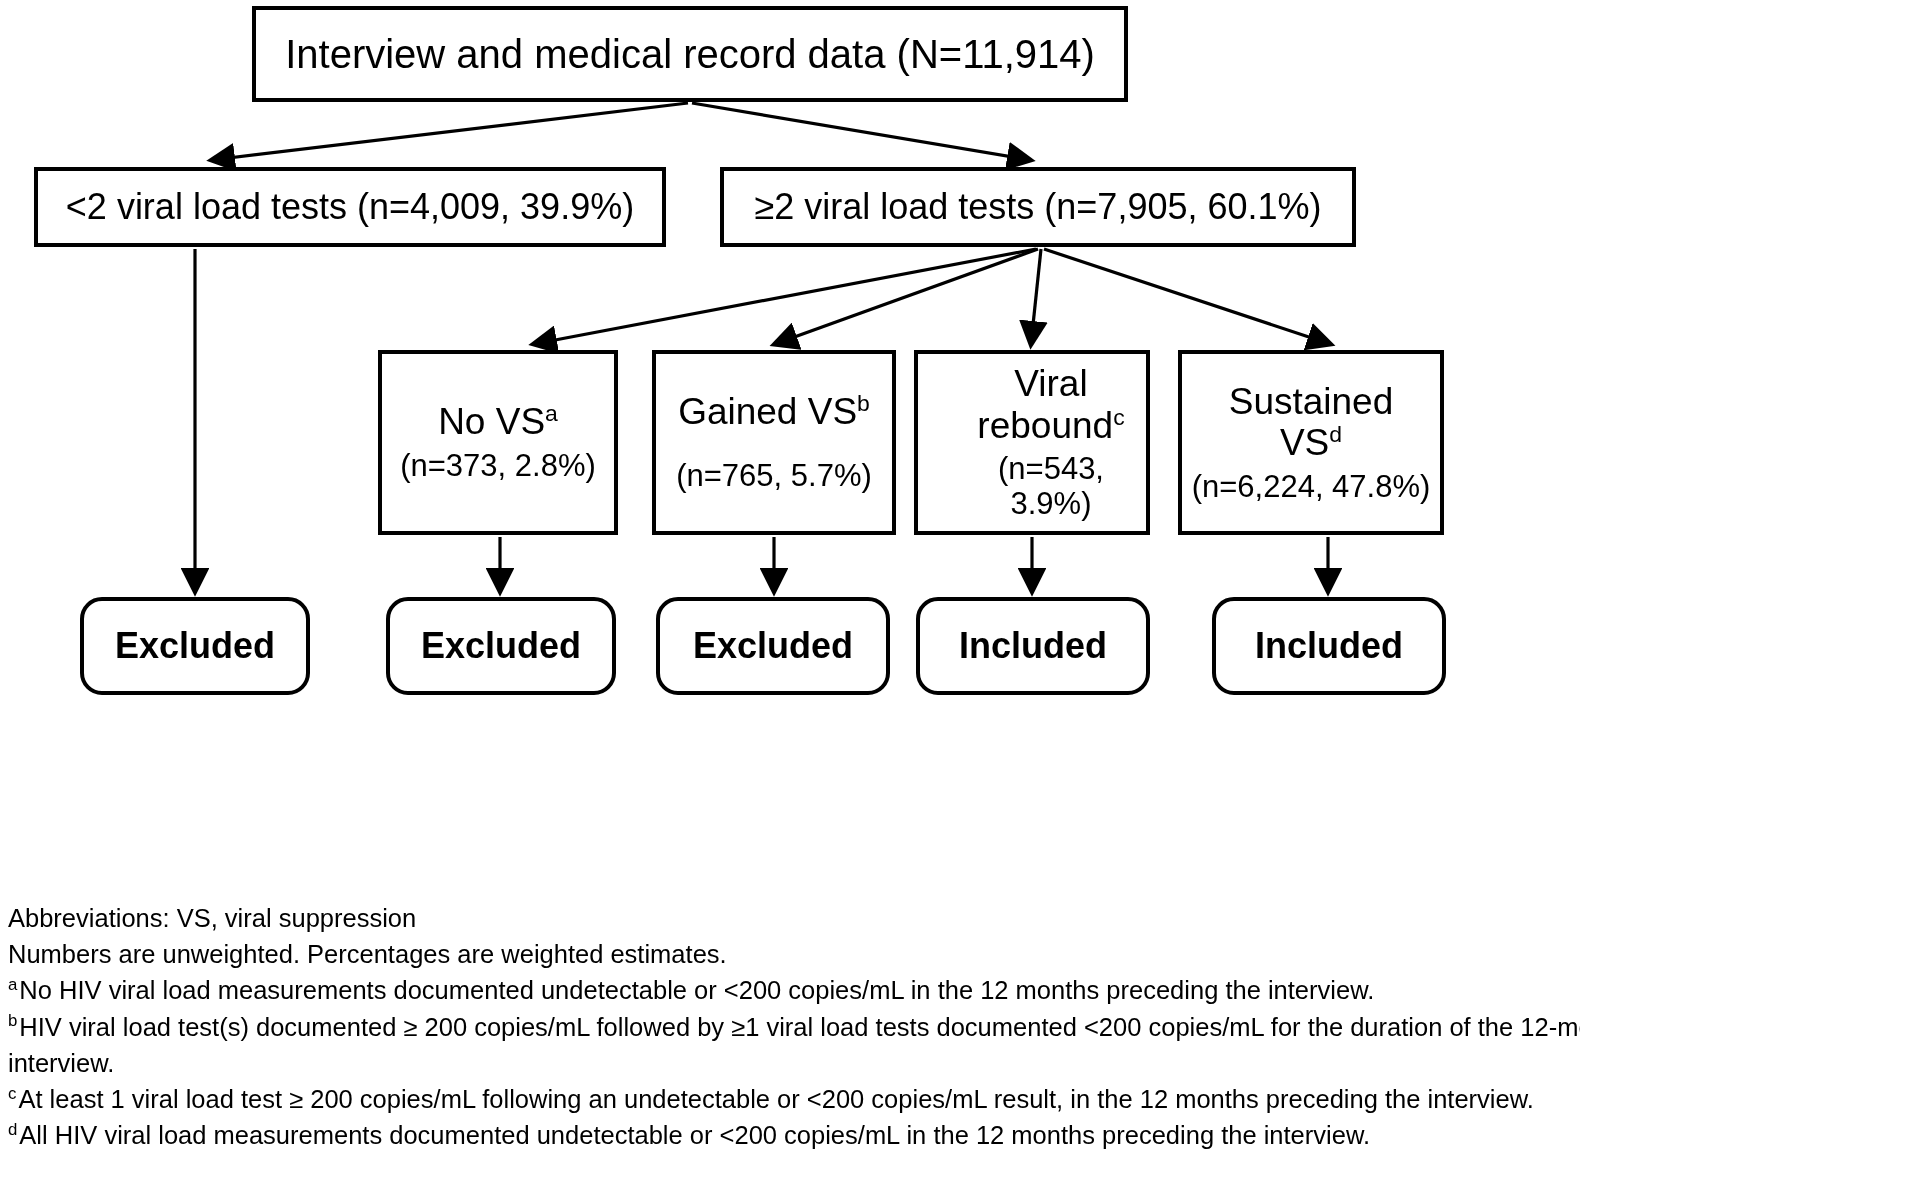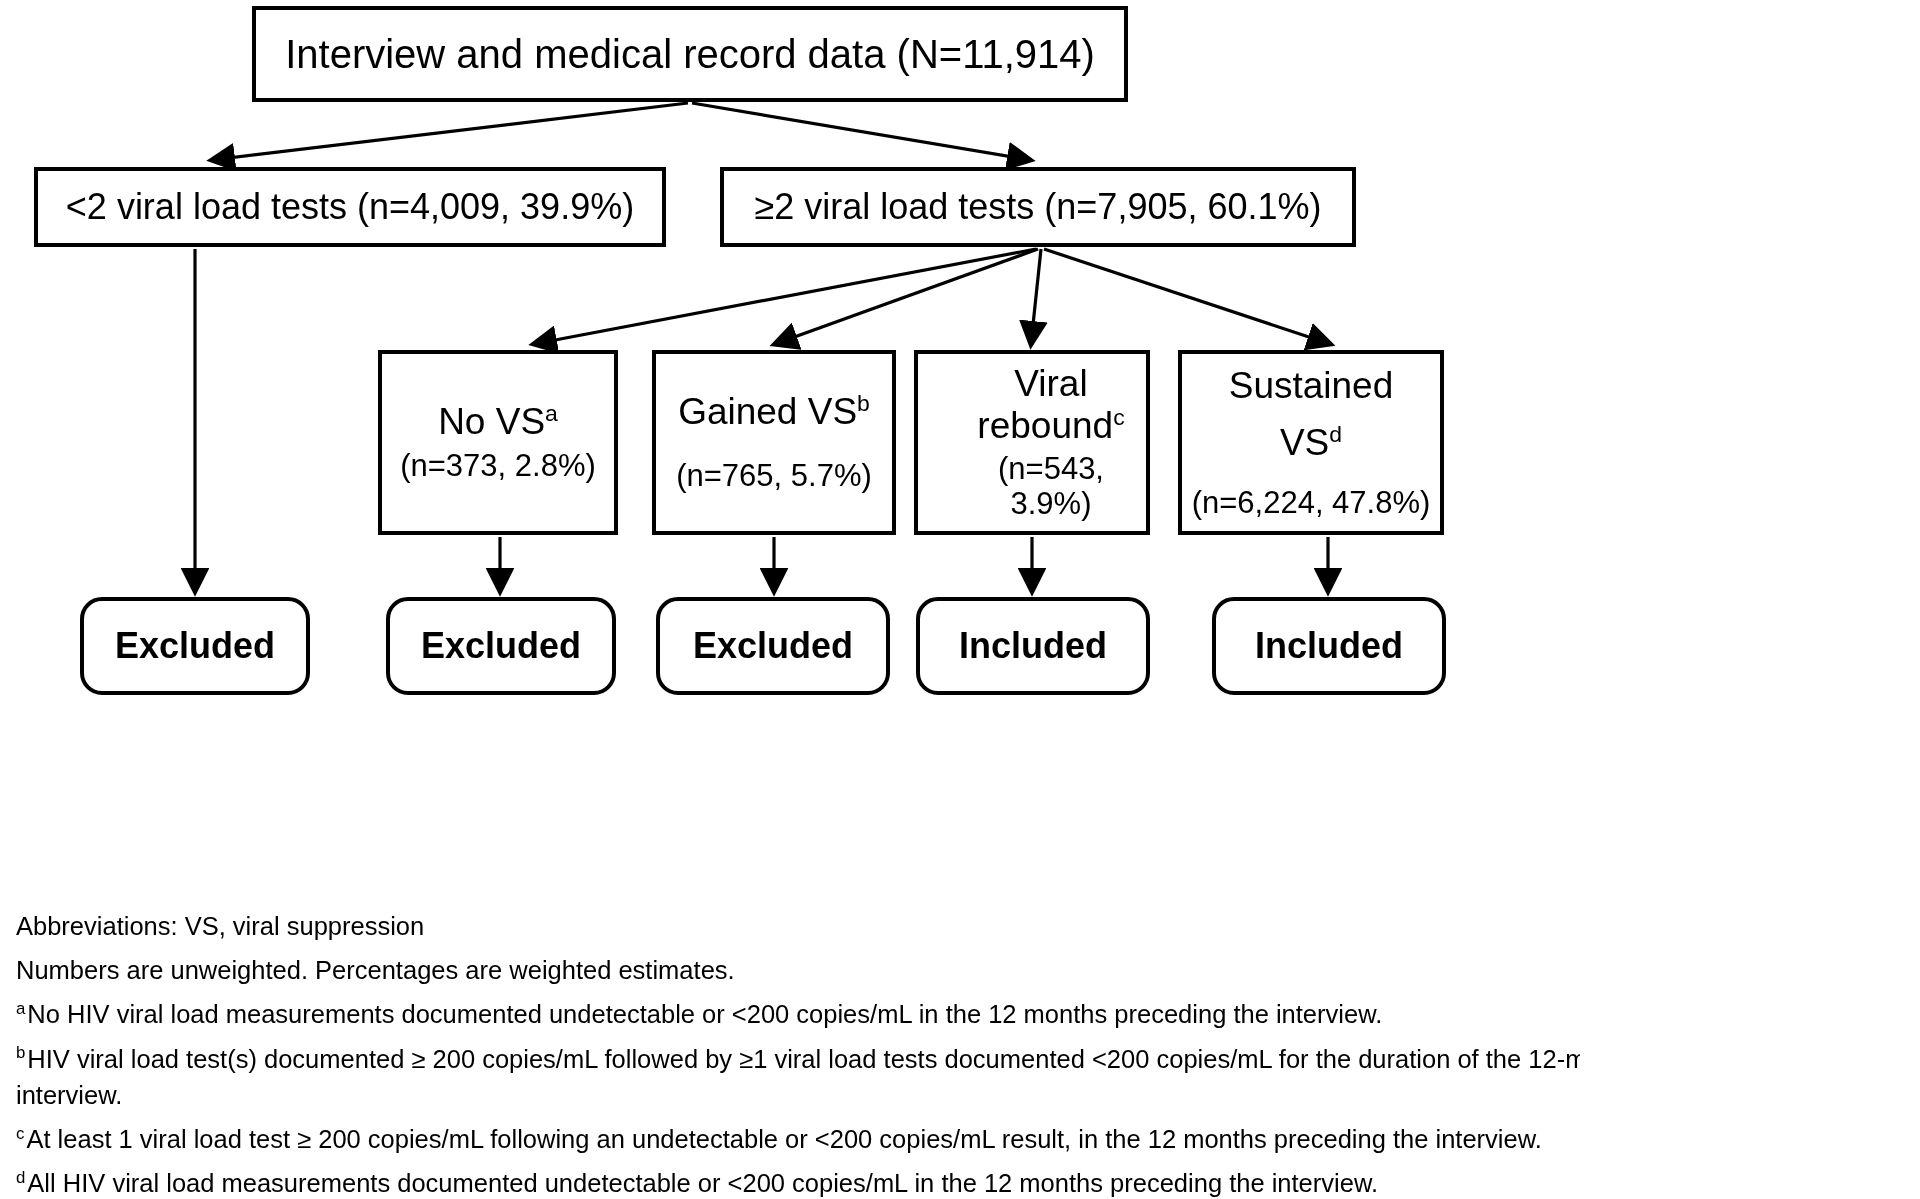--- a/index.html
+++ b/index.html
@@ -70,21 +70,21 @@
   
   .cat {
     top: 350px;
     height: 185px;
     font-size: 34px;
     line-height: 1.18;
   }
   #node-novs   { left: 378px;  width: 240px; }
   #node-gained { left: 652px;  width: 244px; gap: 20px; }
   #node-rebound{ left: 914px;  width: 236px; padding-left: 38px; }
-  #node-sust   { left: 1178px; width: 266px; gap: 16px; }
+  #node-sust   { left: 1178px; width: 266px; }
   .cat .title {
     font-size: 37px;
     line-height: 1.12;
   }
   .cat .sub {
     font-size: 31px;
     margin-top: 6px;
     line-height: 1.12;
   }
   sup {
@@ -110,21 +110,21 @@
   #footnotes {
     position: absolute;
     left: 8px;
     top: 900px;
     width: 1890px;
     font-size: 25.5px;
     line-height: 1.42;
     z-index: 2;
   }
   #footnotes .fn {
-    margin: 8px;
+    margin: 0;
     padding: 0;
   }
   #footnotes .fnmark {
     font-size: 0.66em;
     vertical-align: super;
     line-height: 0;
     margin-right: 2px;
   }
 </style>
 </head>

